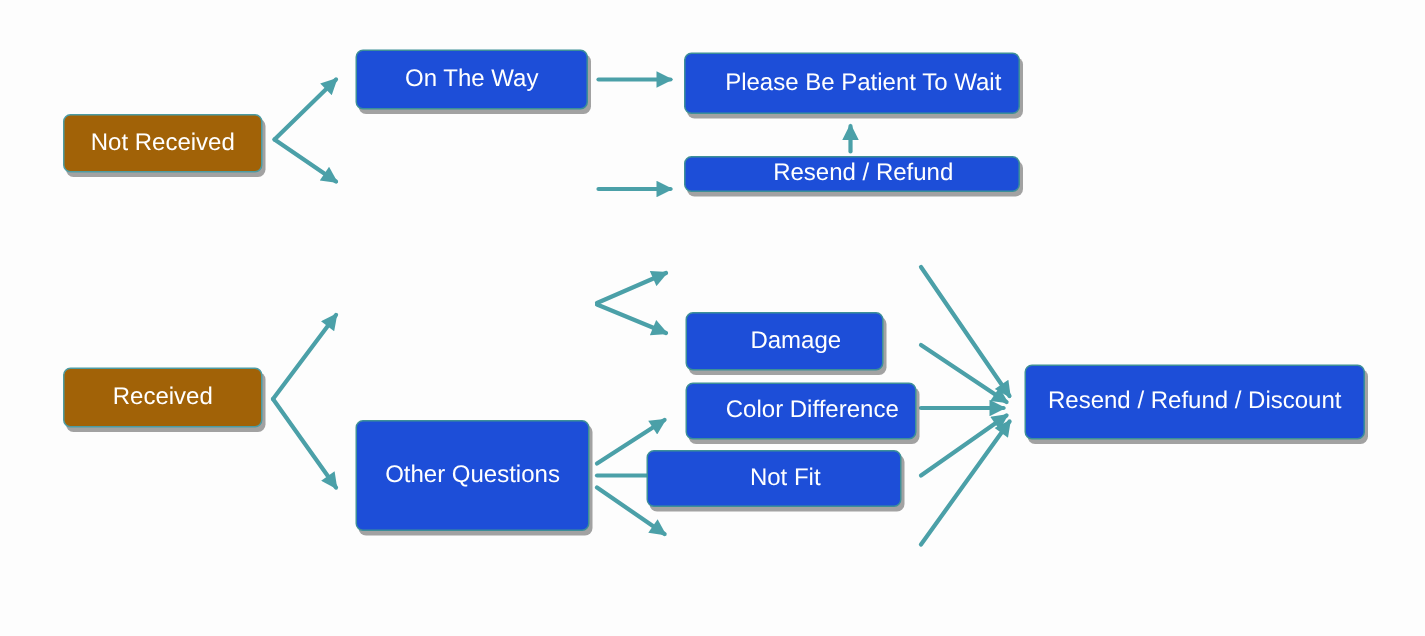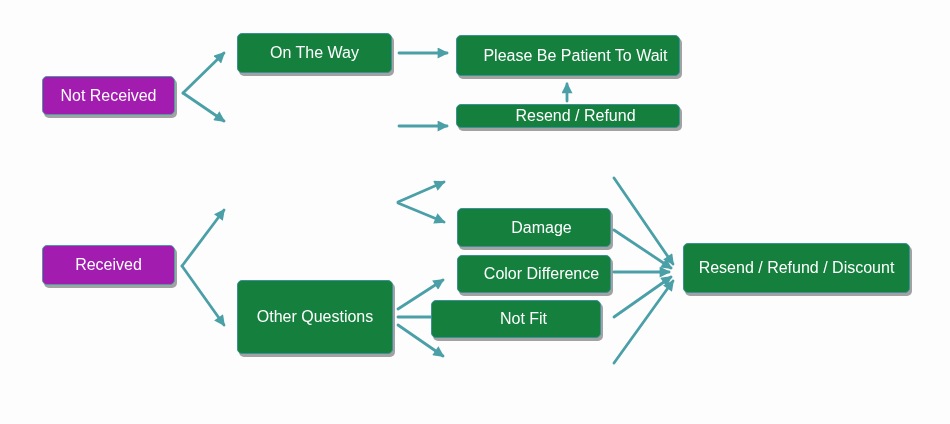--- a/index.html
+++ b/index.html
@@ -8,30 +8,30 @@
     width:950px;height:424px;
     background:#fdfdfd;
     font-family:"Liberation Sans","DejaVu Sans",sans-serif;
     overflow:hidden;
   }
   .arrows{position:absolute;left:0;top:0;width:950px;height:424px;pointer-events:none;}
   .node{
     position:absolute;
     box-sizing:border-box;
     display:flex;align-items:center;justify-content:center;
-    background:#15803d;
+    background:#1d4ed8;
     border:1px solid #3d8f98;
     border-radius:5px;
     box-shadow:2px 3px 0 rgba(72,72,72,0.5);
     color:#ffffff;
     font-size:16px;
     line-height:1.1;
     white-space:nowrap;
   }
-  .node.lvl1{background:#a21caf;border-color:#4d9ba2;}
+  .node.lvl1{background:#a16207;border-color:#4d9ba2;}
   .node.la{justify-content:center;padding-left:15px;}
 </style>
 </head>
 <body>
 
 <div class="stage">
 
   <svg class="arrows" width="950" height="424" viewBox="0 0 950 424" xmlns="http://www.w3.org/2000/svg">
     <defs>
       <marker id="ah" viewBox="0 0 10 10" refX="8.5" refY="5" markerWidth="12" markerHeight="11" orient="auto" markerUnits="userSpaceOnUse">
@@ -79,21 +79,21 @@
 
   <div class="node lvl1" style="left:42px;top:245px;width:133px;height:40px">
     <span>Received</span>
   </div>
 
   <div class="node" style="left:237px;top:280px;width:156px;height:74px">
     <span>Other Questions</span>
   </div>
 
 
-  <div class="node la" style="left:457px;top:208px;width:154px;height:39px">
+  <div class="node la" style="left:457px;top:208px;width:132px;height:39px">
     <span>Damage</span>
   </div>
 
   <div class="node la" style="left:457px;top:255px;width:154px;height:38px">
     <span>Color Difference</span>
   </div>
 
   <div class="node la" style="left:431px;top:300px;width:170px;height:38px">
     <span>Not Fit</span>
   </div>

